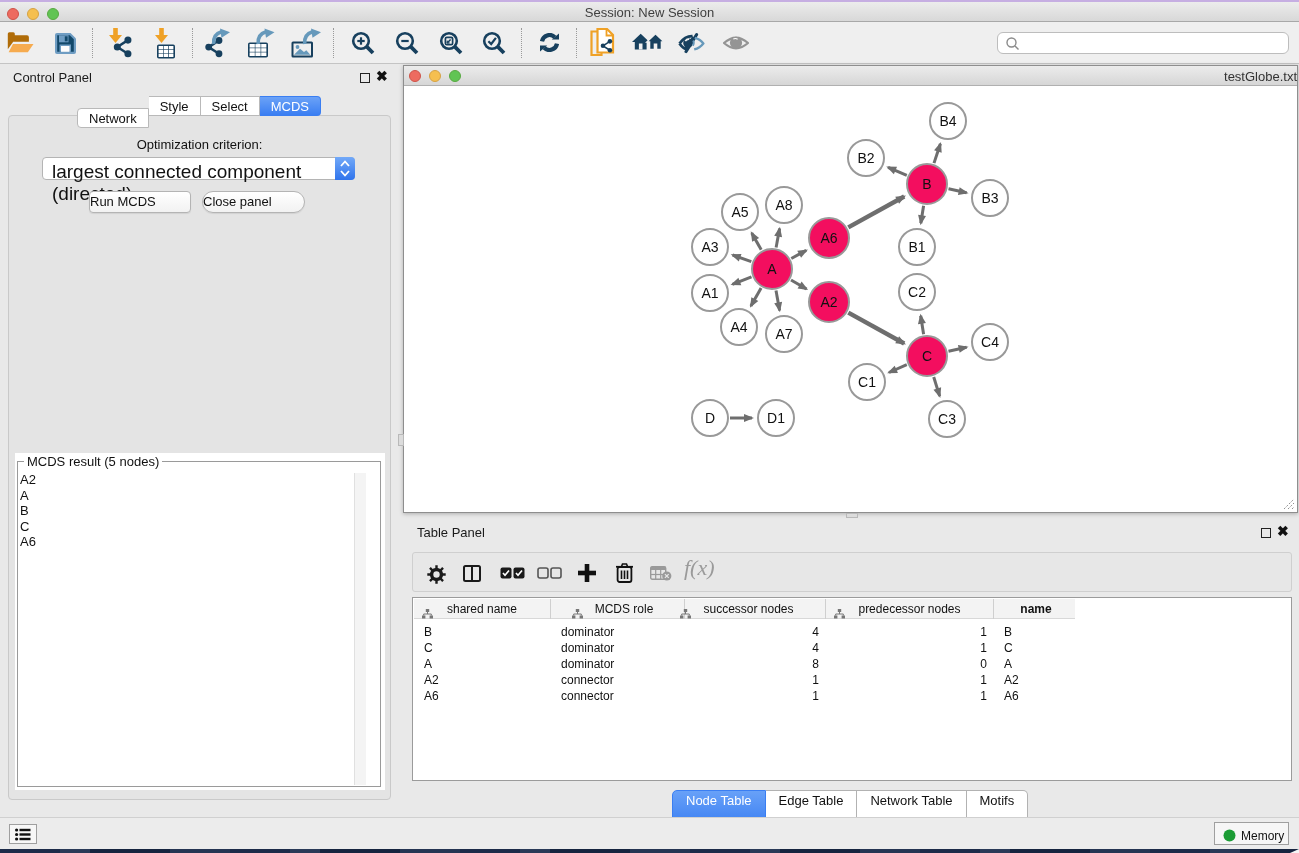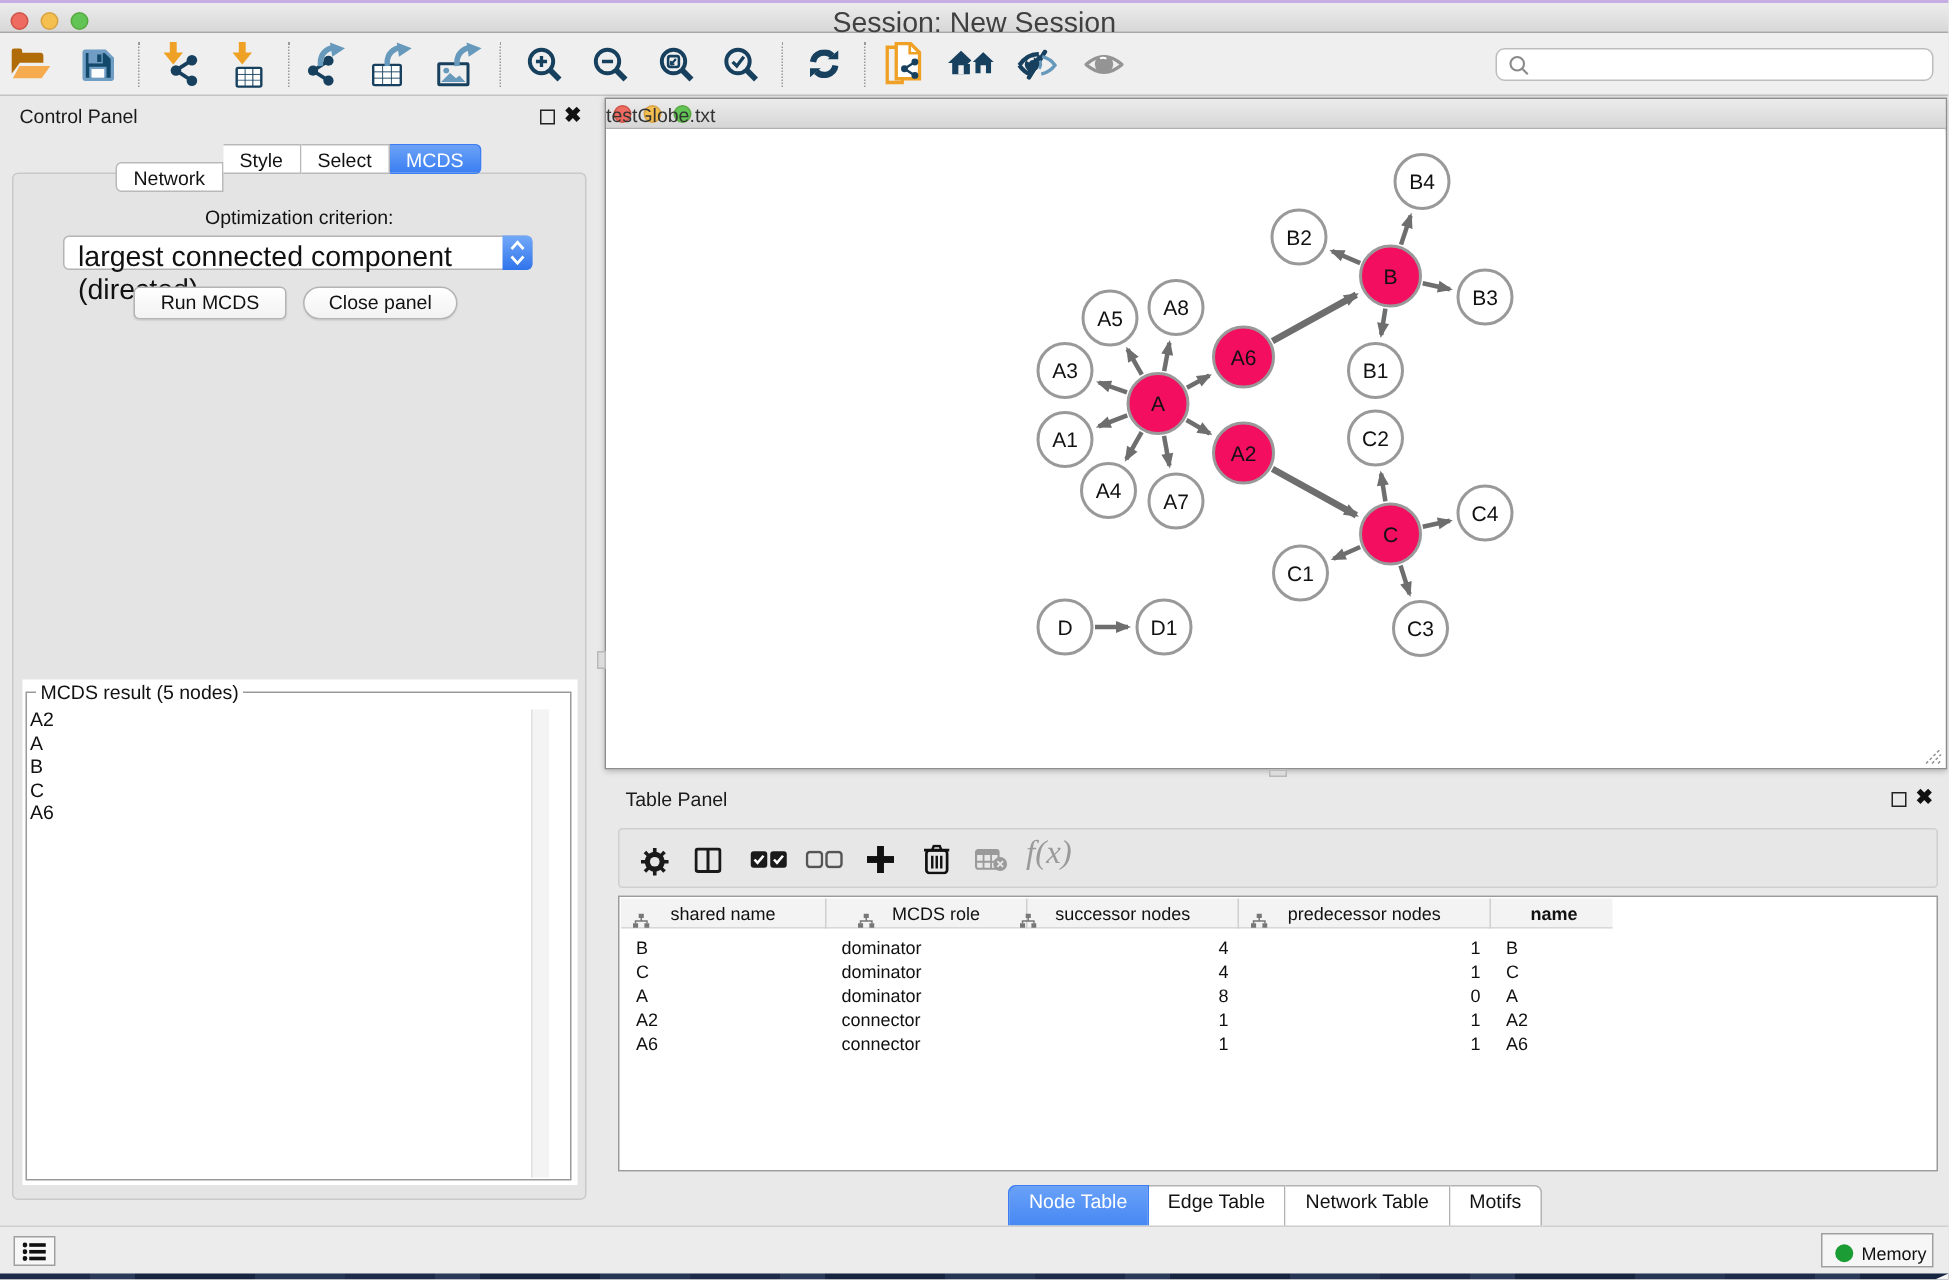--- a/index.html
+++ b/index.html
@@ -6,21 +6,21 @@
 html,body { width:1299px; height:853px; overflow:hidden; }
 body { font-family:"Liberation Sans", sans-serif; background:#e9e9e9; position:relative; }
 .abs { position:absolute; }
 
 
 #topstrip { left:0; top:0; width:1299px; height:2px; background:#c6aee2; }
 #titlebar { left:0; top:2px; width:1299px; height:20px;
   background:linear-gradient(#ececec,#d8d8d8); border-bottom:1px solid #a8a8a8; }
 #titlebar .tl { position:absolute; top:6px; width:12px; height:12px; border-radius:50%; }
 #wintitle { position:absolute; top:3px; left:0; width:100%; text-align:center;
-  font-size:19px; color:#404040; }
+  font-size:13px; color:#404040; }
 
 #toolbar { left:0; top:22px; width:1299px; height:42px;  background:#efefef;
   border-bottom:1px solid #c4c4c4; }
 .tsep { position:absolute; top:6px; height:30px; width:0;
   border-left:1px dotted #9a9a9a; }
 .ticon { position:absolute; top:5px; }
 #searchbox { position:absolute; left:997px; top:10px; width:292px; height:22px;
   background:#fff; border:1px solid #bdbdbd; border-radius:6px; }
 
 
@@ -39,37 +39,37 @@
 #cp-content { left:8px; top:115px; width:383px; height:685px;
   background:#e4e4e4; border:1px solid #c9c9c9; border-radius:4px; }
 #opt-label { left:0; top:137px; width:399px; text-align:center; font-size:13px; color:#111; }
 #dropdown { left:42px; top:157px; width:313px; height:23px; background:#fff;
   border:1px solid #b4b4b4; border-radius:4px; }
 #dropdown .dtext { position:absolute; left:9px; top:3px; font-size:19px; color:#111; }
 #dropdown .dbtn { position:absolute; right:-1px; top:-1px; width:20px; height:23px;
   background:linear-gradient(#72a9f8,#3074ec); border-radius:0 4px 4px 0; }
 .btn { position:absolute; height:22px; background:linear-gradient(#ffffff,#f2f2f2);
   border:1px solid #b4b4b4; border-radius:4px; font-size:13px; color:#111;
-  text-align:center; line-height:20px; box-shadow:0 1px 1px rgba(0,0,0,0.08); }
+  line-height:20px; box-shadow:0 1px 1px rgba(0,0,0,0.08); }
 #listwrap { left:15px; top:453px; width:370px; height:337px; background:#fff; }
 #fieldset { position:absolute; left:2px; top:8px; width:364px; height:326px;
   border:1px solid #9a9a9a; }
 #fieldlabel { position:absolute; left:6px; top:-8px; background:#fff; padding:0 3px;
   font-size:13px; color:#111;text-align:center; }
 #mcdslist { position:absolute; left:5px; top:19px; font-size:13px; color:#111; line-height:15.6px; }
 #listscroll { position:absolute; left:339px; top:20px; width:12px; height:312px;
   background:#f4f4f4; border-left:1px solid #e0e0e0; }
 
 
 #netwin { left:403px; top:65px; width:895px; height:448px; background:#fff;
   border:1px solid #8e8e8e; box-shadow:0 1px 4px rgba(0,0,0,0.25); }
 #nettitle { position:absolute; left:0; top:0; width:100%; height:20px;
   background:linear-gradient(#ececec,#d6d6d6); border-bottom:1px solid #b0b0b0; }
 #nettitle .tl { position:absolute; top:4px; width:12px; height:12px; border-radius:50%; }
-#netname { position:absolute; top:3px; width:100%; text-align:left; font-size:13px; color:#333; }
+#netname { position:absolute; top:3px; width:100%; text-align:right; font-size:13px; color:#333; }
 #netcanvas { position:absolute; left:0; top:21px; width:893px; height:425px; background:#fff; }
 #divider-v { left:398px; top:434px; width:6px; height:12px; background:#dcdcdc; border:1px solid #b9b9b9; }
 #divider-h { left:846px; top:513px; width:12px; height:5px; background:#dcdcdc; border:1px solid #b9b9b9; }
 
 
 #tp-title { left:417px; top:525px; font-size:13px; color:#1a1a1a; }
 #tp-sq { left:1261px; top:528px; width:10px; height:10px; border:1.5px solid #222; }
 #tp-x { left:1277px; top:523px; font-size:14px; font-weight:bold; color:#111; }
 #tp-toolbar { left:412px; top:552px; width:880px; height:40px; background:#e7e7e7;
   border:1px solid #cfcfcf; border-radius:3px; }

